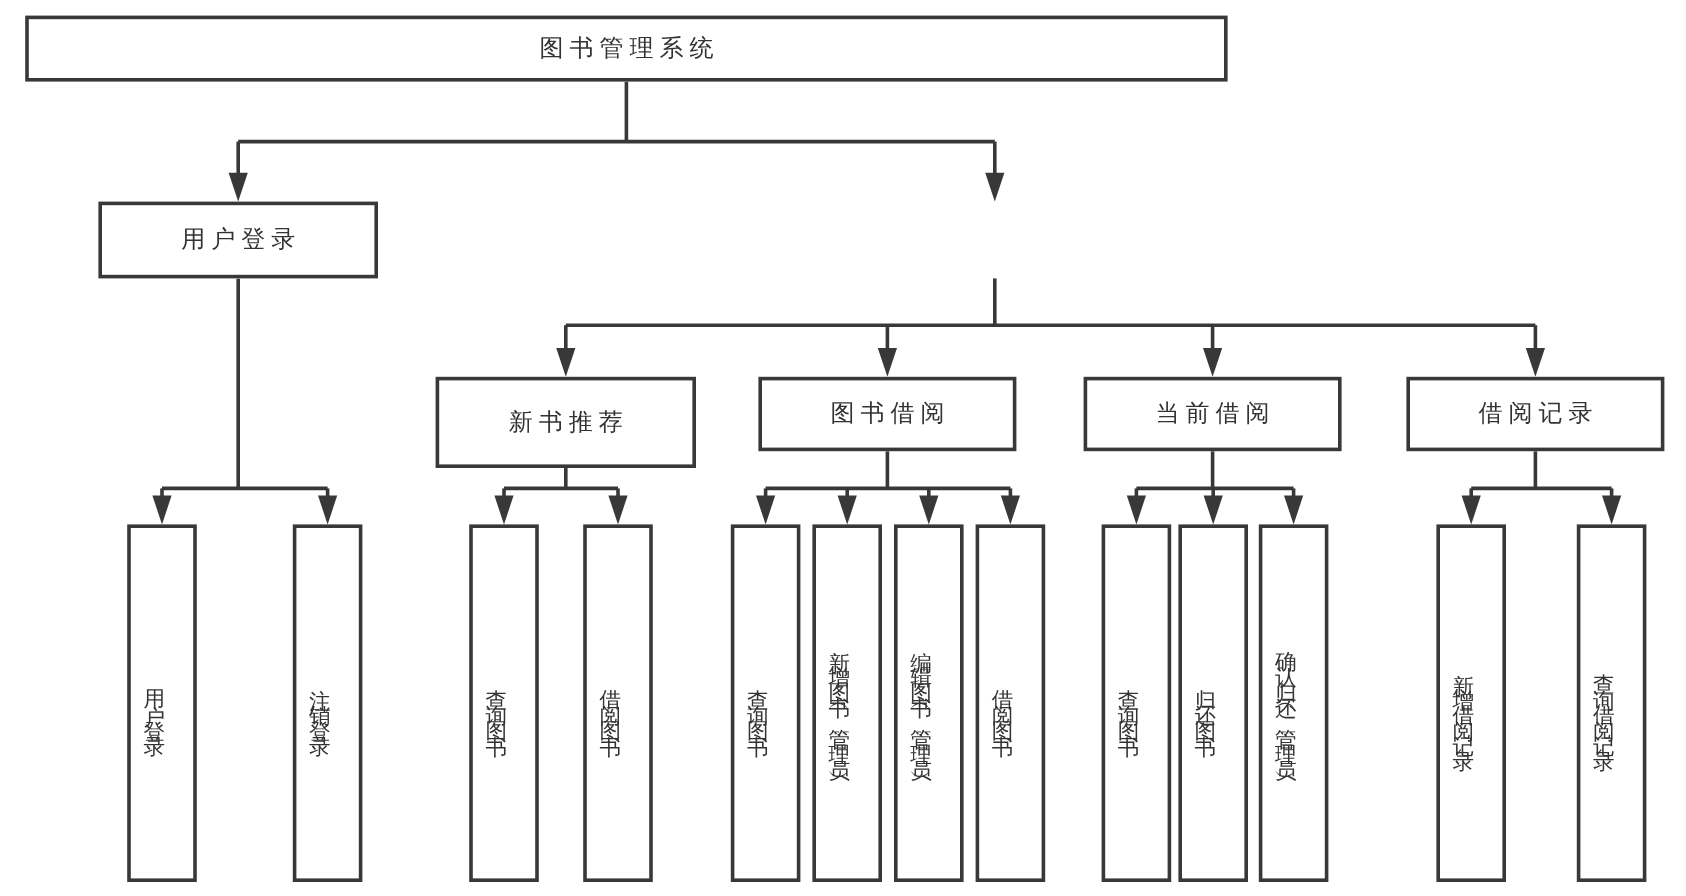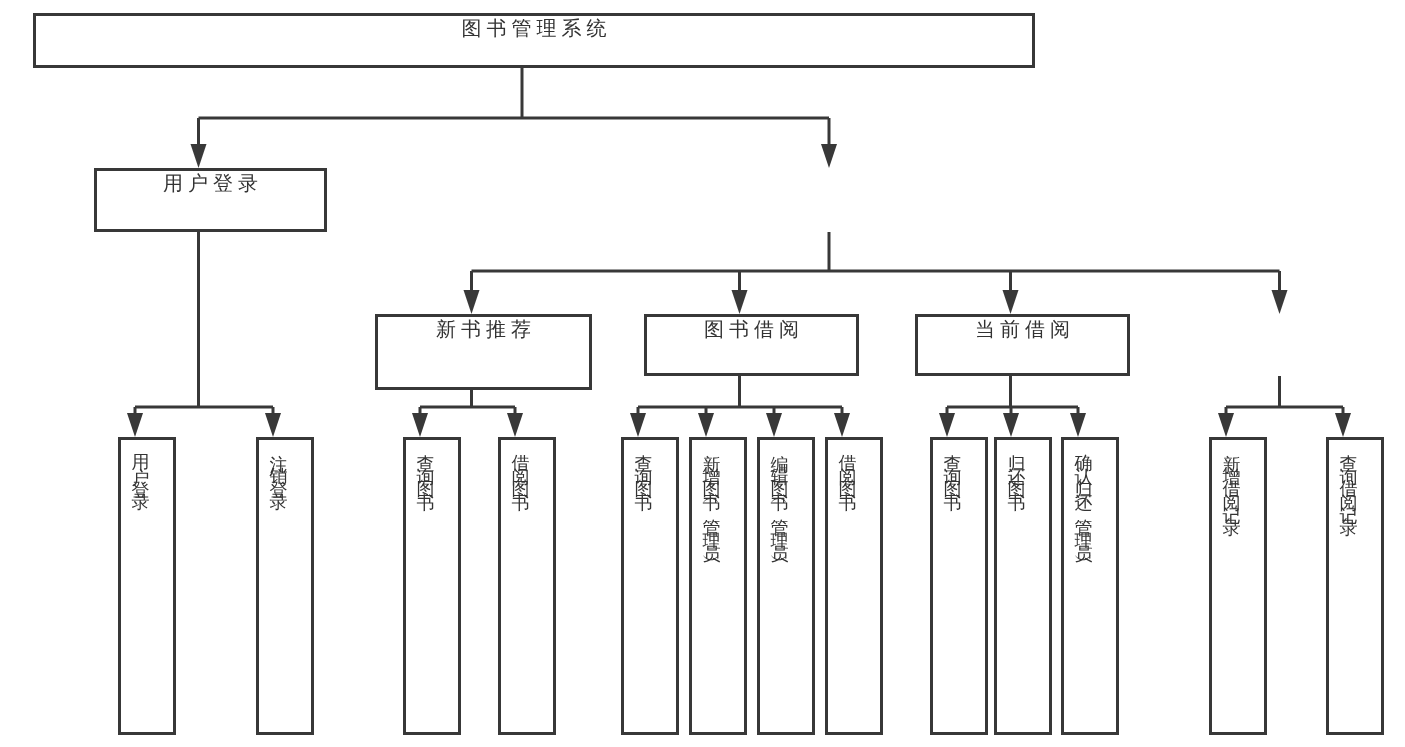--- a/index.html
+++ b/index.html
@@ -16,23 +16,23 @@
     overflow:hidden;
     font-family:"Liberation Sans","DejaVu Sans",sans-serif;
   }
   .edges{position:absolute;left:0;top:0;}
   .box{
     position:absolute;
     box-sizing:border-box;
     border:3px solid var(--line);
     background:var(--bg);
     display:flex;
+    align-items:center;
     justify-content:center;
     color:var(--text);
-    margin-left:12px;
   }
   .h-label{
     font-size:20px;
     letter-spacing:5px;
     margin-right:-5px;
     line-height:1.2;
     white-space:nowrap;
   }
   .leaf .v-label{
     writing-mode:vertical-rl;
@@ -162,20 +162,23 @@
 
   <div class="box" style="left:363px;top:314px;width:217px;height:76px;">
     <span class="h-label">新书推荐</span>
   </div>
   <div class="box" style="left:632px;top:314px;width:215px;height:62px;">
     <span class="h-label">图书借阅</span>
   </div>
   <div class="box" style="left:903px;top:314px;width:215px;height:62px;">
     <span class="h-label">当前借阅</span>
   </div>
+  <div class="box" style="left:1172px;top:314px;width:215px;height:62px;">
+    <span class="h-label">借阅记录</span>
+  </div>
 
   <div class="box leaf" style="left:106px;top:437px;width:58px;height:298px;">
     <span class="v-label">用户登录</span>
   </div>
   <div class="box leaf" style="left:244px;top:437px;width:58px;height:298px;">
     <span class="v-label">注销登录</span>
   </div>
 
   <div class="box leaf" style="left:391px;top:437px;width:58px;height:298px;">
     <span class="v-label">查询图书</span>

